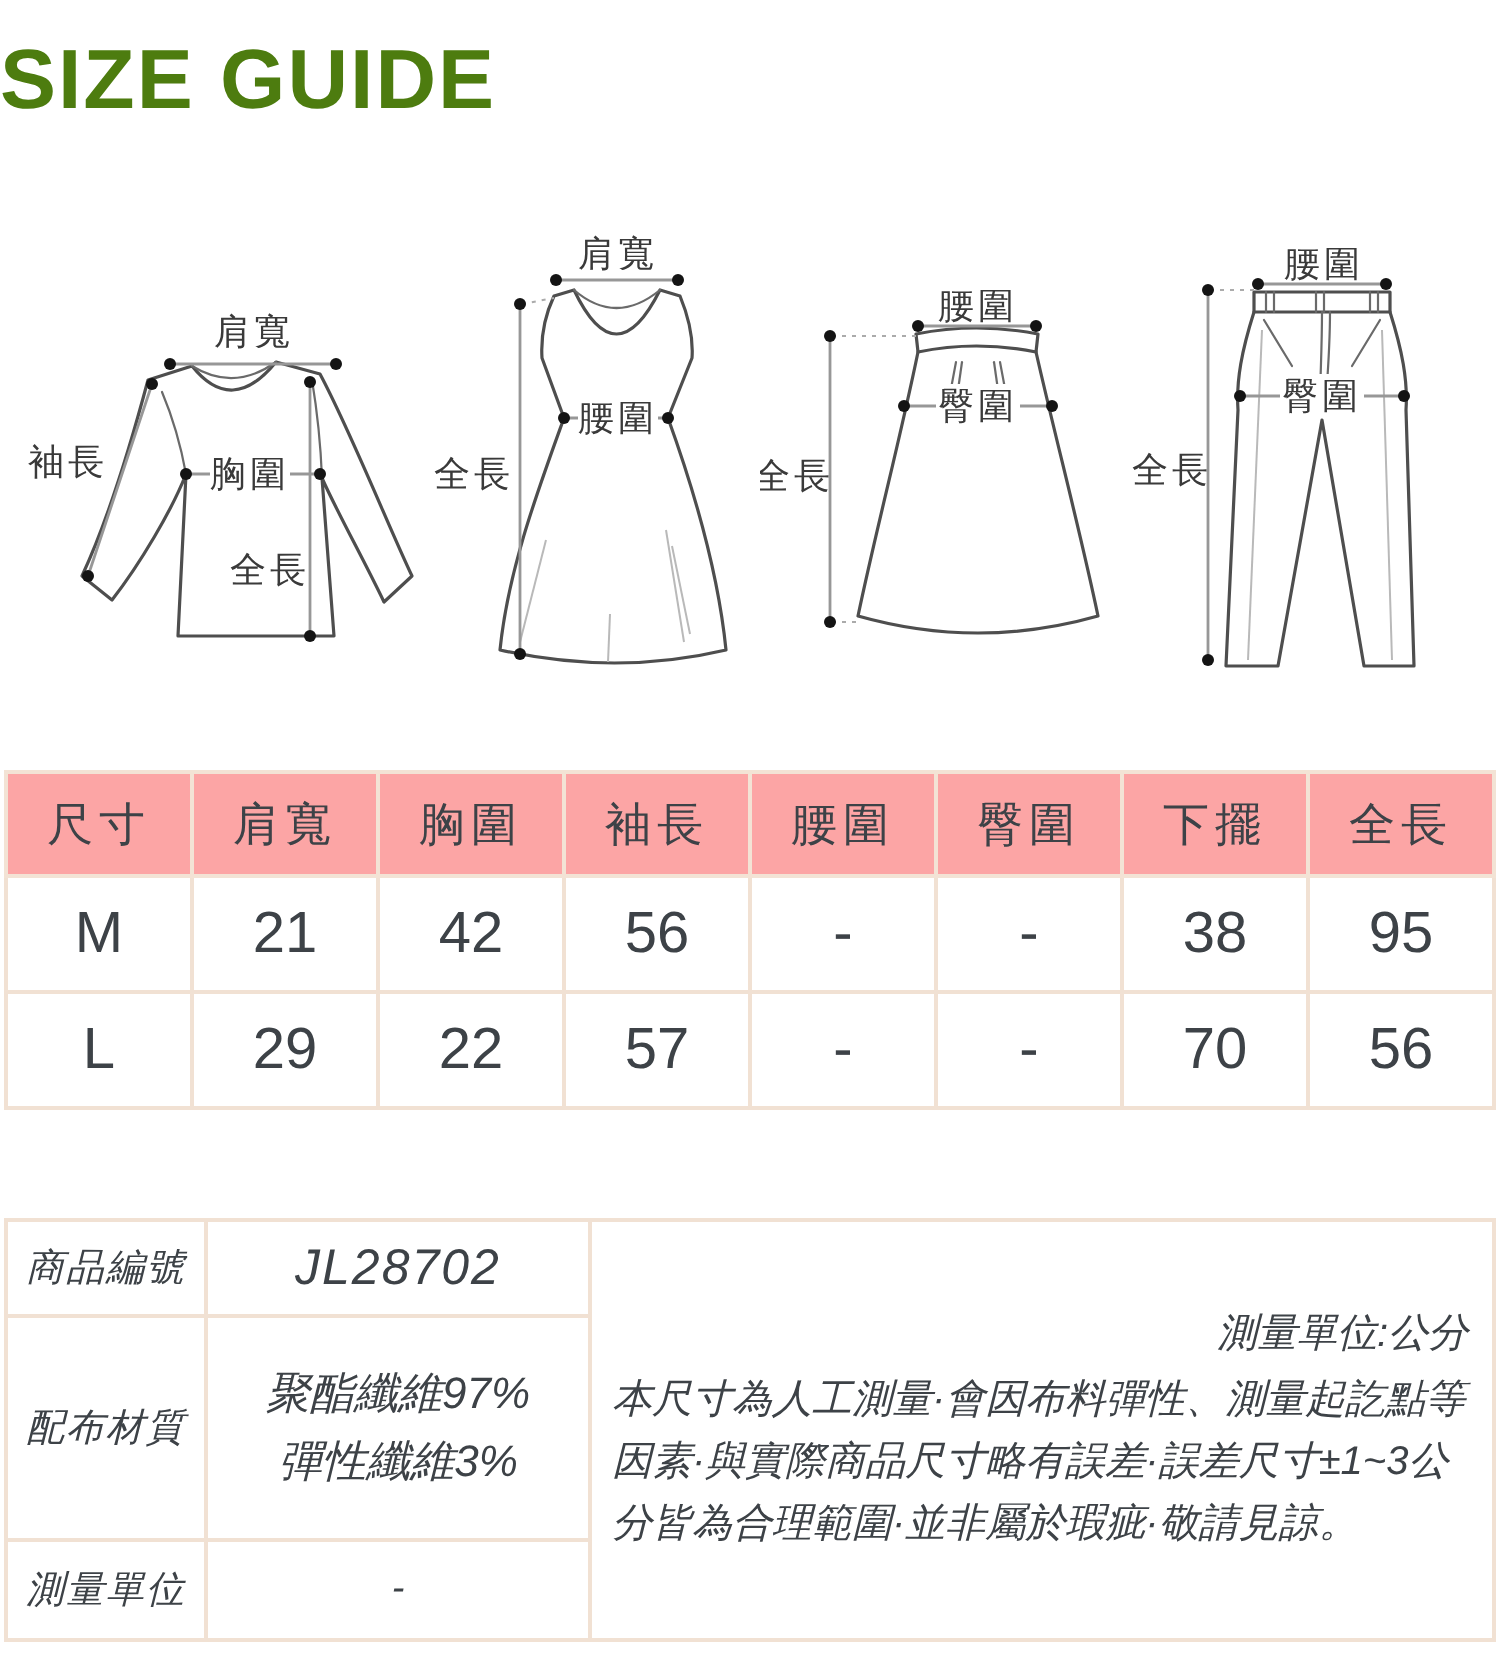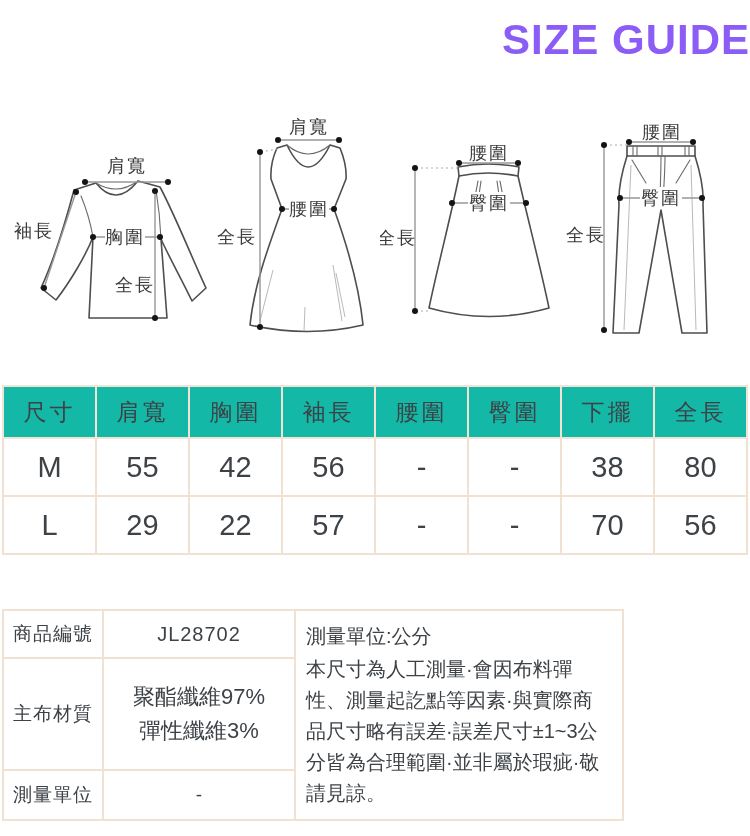--- a/index.html
+++ b/index.html
@@ -1,50 +1,50 @@
 <!DOCTYPE html>
 <html><head>
 <meta charset="utf-8">
 <style>
   html,body{margin:0;padding:0;background:#fff;}
   body{width:750px;height:836px;font-family:"Liberation Sans","DejaVu Sans",sans-serif;color:#3d4247;}
   .page{position:relative;width:750px;height:836px;overflow:hidden;background:#fff;}
 
-  .title{position:absolute;top:16px;left:0;width:750px;margin:0;text-align:right;
-         font-size:42px;font-weight:600;letter-spacing:1px;color:#8b5cf6;}
+  .title{position:absolute;top:16px;left:0;width:750px;margin:0;text-align:left;
+         font-size:42px;font-weight:600;letter-spacing:1px;color:#4d7c0f;}
 
   .diag{position:absolute;}
   .diag svg{display:block;}
   .g{fill:none;stroke:#4e4e4e;stroke-width:1.6;stroke-linejoin:round;stroke-linecap:round;}
   .g2{fill:none;stroke:#6a6a6a;stroke-width:1.1;stroke-linecap:round;}
   .crease{fill:none;stroke:#b9b9b9;stroke-width:1;}
   .m{fill:none;stroke:#979797;stroke-width:1.4;}
   .dash{fill:none;stroke:#ababab;stroke-width:1;stroke-dasharray:2,3;}
   .dot{fill:#141414;}
   .mask{fill:#ffffff;}
   text.lbl{font-size:18px;fill:#3a3a3a;letter-spacing:2px;}
 
   table{border-collapse:collapse;table-layout:fixed;}
   .size-table{position:absolute;top:385px;left:2px;width:746px;}
-  .size-table th{background:#14b8a6;border:2px solid #f3e3d5;height:48px;
+  .size-table th{background:#fca5a5;border:2px solid #f3e3d5;height:48px;
                  font-size:23px;font-weight:400;letter-spacing:3px;color:#3d4247;text-align:center;}
   .size-table td{border:2px solid #f1e1d3;height:54px;text-align:center;
                  font-size:29px;font-weight:400;color:#3d4247;background:#fff;}
 
-  .info-table{position:absolute;top:609px;left:2px;width:622px;}
+  .info-table{position:absolute;top:609px;left:2px;width:746px;font-style:italic;}
   .info-table td{border:2px solid #f1e1d3;background:#fff;color:#3d4247;vertical-align:middle;}
   .info-table td.lbl{width:94px;font-size:19px;letter-spacing:1px;text-align:center;padding:0 2px;}
   .info-table td.val{width:188px;text-align:center;font-size:19px;}
-  .info-table td.code{font-size:20px;letter-spacing:1px;}
+  .info-table td.code{font-size:25px;letter-spacing:1px;}
   .info-table td.fabric{font-size:22px;line-height:1.55;}
   .row-code{height:48px;}
   .row-fabric{height:112px;}
   .row-trim{height:50px;}
   .note{padding:10px 12px 10px 10px;font-size:20px;line-height:1.55;text-align:left;vertical-align:middle;}
-  .note .n1{margin-bottom:2px;}
+  .note .n1{margin-bottom:2px;text-align:right;}
 </style>
 </head>
 <body>
 
 <div class="page">
 
   <h1 class="title">SIZE GUIDE</h1>
 
   <div class="diag" style="left:10px;top:130px;">
     <svg width="210" height="212" viewBox="0 0 210 212">
@@ -183,27 +183,27 @@
         <th>袖長</th>
         <th>腰圍</th>
         <th>臀圍</th>
         <th>下擺</th>
         <th>全長</th>
       </tr>
     </thead>
     <tbody>
       <tr>
         <td>M</td>
-        <td>55</td>
+        <td>21</td>
         <td>42</td>
         <td>56</td>
         <td>-</td>
         <td>-</td>
         <td>38</td>
-        <td>80</td>
+        <td>95</td>
       </tr>
       <tr>
         <td>L</td>
         <td>29</td>
         <td>22</td>
         <td>57</td>
         <td>-</td>
         <td>-</td>
         <td>70</td>
         <td>56</td>
@@ -215,21 +215,21 @@
     <tbody>
         <tr class="row-code">
       <td class="lbl">商品編號</td>
       <td class="val code">JL28702</td>
       <td class="note" rowspan="3">
         <div class="n1">測量單位:公分</div>
         <div>本尺寸為人工測量·會因布料彈性、測量起訖點等因素·與實際商品尺寸略有誤差·誤差尺寸±1~3公分皆為合理範圍·並非屬於瑕疵·敬請見諒。</div>
       </td>
     </tr>
     <tr class="row-fabric">
-      <td class="lbl">主布材質</td>
+      <td class="lbl">配布材質</td>
       <td class="val fabric">
         <div>聚酯纖維97%</div>
         <div>彈性纖維3%</div>
       </td>
     </tr>
     <tr class="row-trim">
       <td class="lbl">測量單位</td>
       <td class="val">-</td>
     </tr>
   </tbody>

